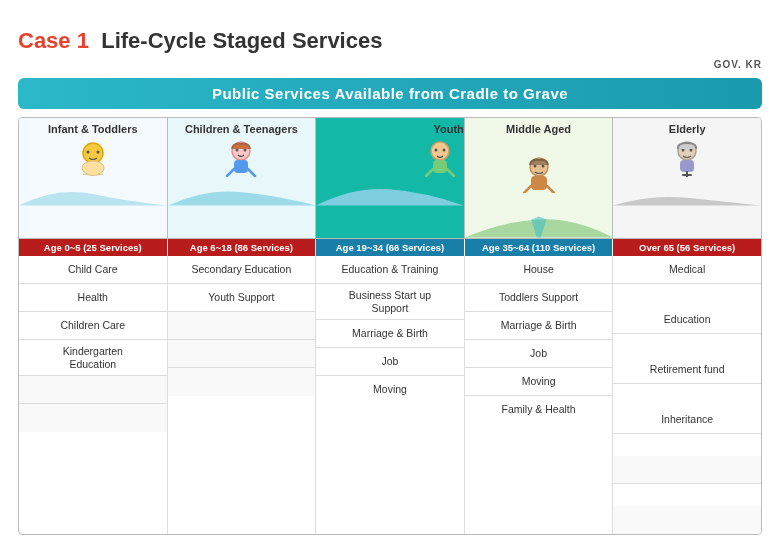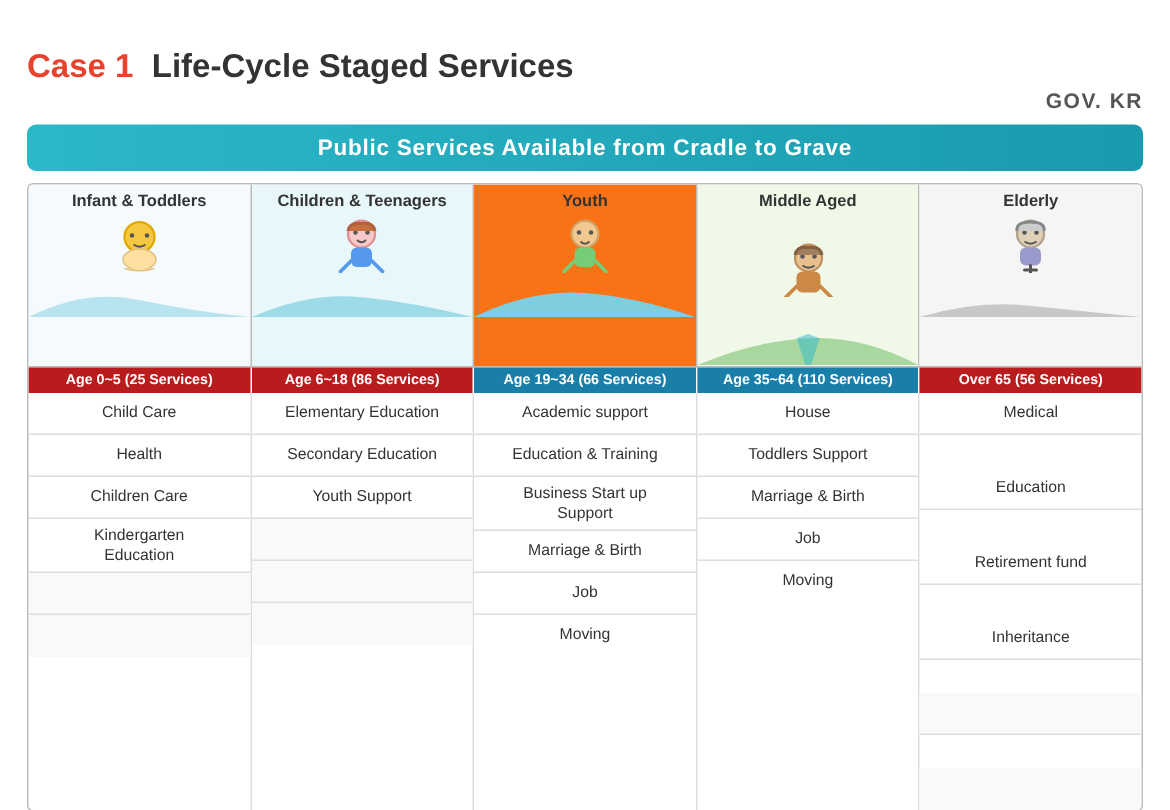--- a/index.html
+++ b/index.html
@@ -30,21 +30,21 @@
       font-size: 22px;
       font-weight: bold;
       color: #333;
     }
 
     .main-title span.case {
       color: #e8412c;
     }
 
     .gov-kr {
-      font-size: 14px;
+      font-size: 10px;
       color: #555;
       font-weight: bold;
       letter-spacing: 1px;
       margin-top: 47px;
     }
 
     .banner {
       background: linear-gradient(90deg, #2bb8c9 0%, #1a9aad 100%);
       border-radius: 6px;
       color: #fff;
@@ -180,21 +180,21 @@
     }
 
     
     .hill-svg {
       width: 100%;
       display: block;
     }
 
     .stage-col.infant { background: #f5faff; }
     .stage-col.children { background: #e8f7fa; }
-    .stage-col.youth { background: #f97316; }
+    .stage-col.youth { background: #14b8a6; align-items: flex-end; }
     .stage-col.middle { background: #f0f9e8; gap: 16px; }
     .stage-col.elderly { background: #f5f5f5; }
 
   </style>
 </head>
 <body>
 
 <div class="page">
   <div class="title-row">
     <div class="main-title">
@@ -317,43 +317,42 @@
       <div class="services-col">
         <div class="service-cell">Child Care</div>
         <div class="service-cell">Health</div>
         <div class="service-cell">Children Care</div>
         <div class="service-cell" style="line-height:1.2;">Kindergarten<br>Education</div>
         <div class="service-cell empty"></div>
         <div class="service-cell empty"></div>
       </div>
 
       <div class="services-col">
-        <div class="service-cell">Elementary Education</div>
         <div class="service-cell">Secondary Education</div>
         <div class="service-cell">Youth Support</div>
         <div class="service-cell empty"></div>
         <div class="service-cell empty"></div>
         <div class="service-cell empty"></div>
       </div>
 
       <div class="services-col">
-        <div class="service-cell">Academic support</div>
         <div class="service-cell">Education &amp; Training</div>
         <div class="service-cell" style="line-height:1.2;">Business Start up<br>Support</div>
         <div class="service-cell">Marriage &amp; Birth</div>
         <div class="service-cell">Job</div>
         <div class="service-cell">Moving</div>
       </div>
 
       <div class="services-col">
         <div class="service-cell">House</div>
         <div class="service-cell">Toddlers Support</div>
         <div class="service-cell">Marriage &amp; Birth</div>
         <div class="service-cell">Job</div>
         <div class="service-cell">Moving</div>
+        <div class="service-cell">Family &amp; Health</div>
       </div>
 
       <div class="services-col">
         <div class="service-cell">Medical</div>
         <div class="service-cell">Education</div>
         <div class="service-cell">Retirement fund</div>
         <div class="service-cell">Inheritance</div>
         <div class="service-cell empty"></div>
         <div class="service-cell empty"></div>
       </div>

